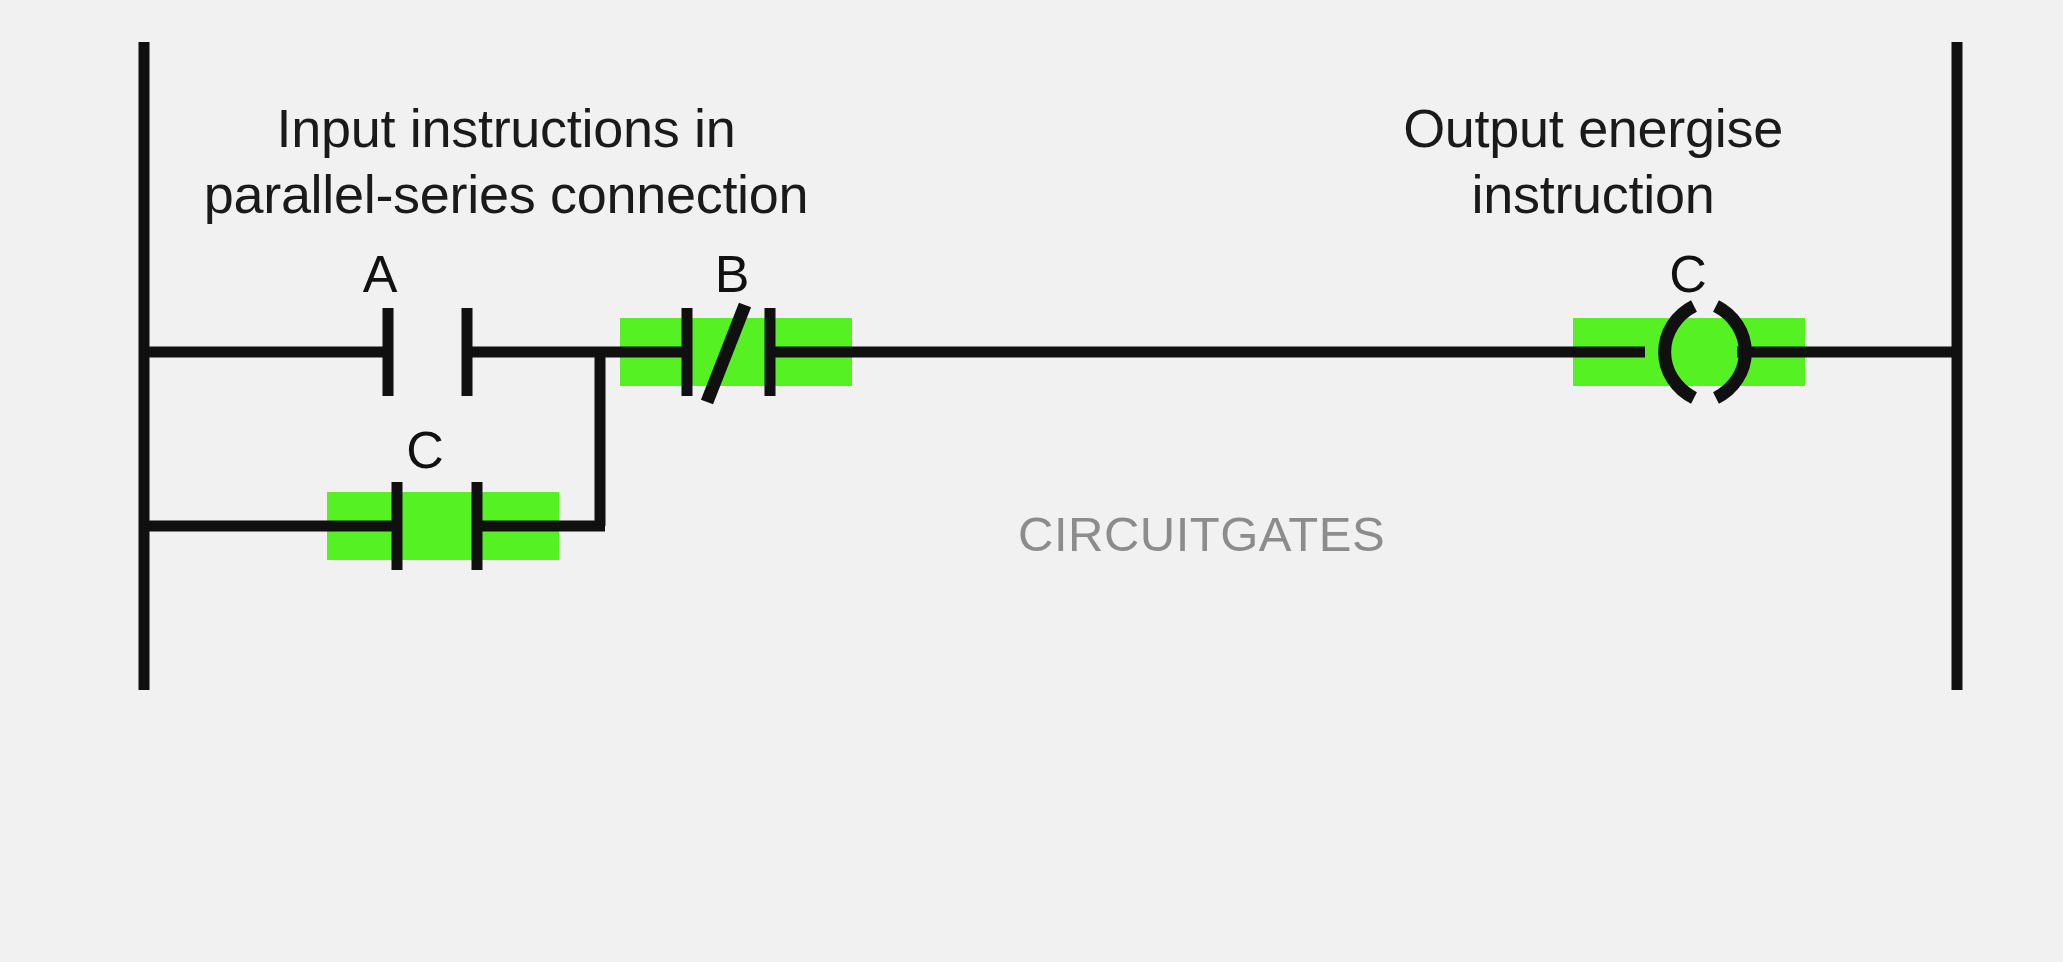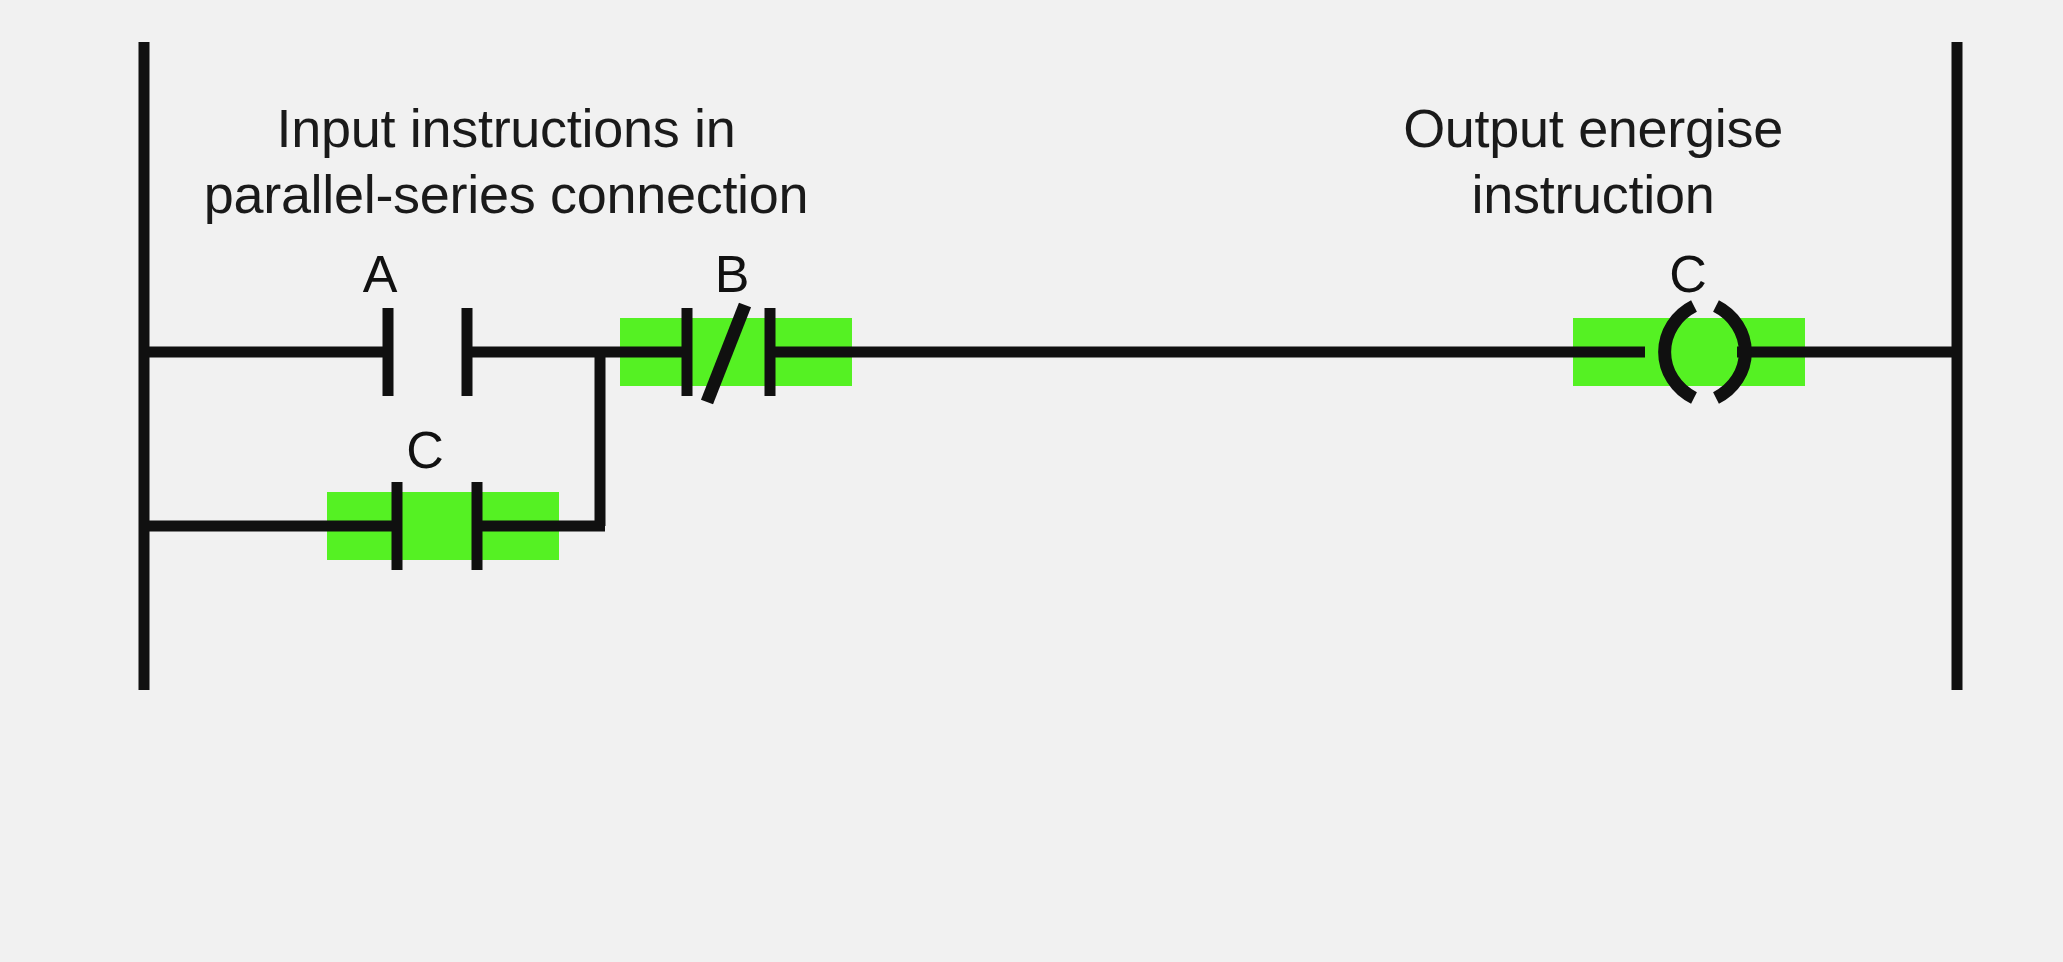--- a/index.html
+++ b/index.html
@@ -120,14 +120,15 @@
 instruction</div>
 
   <div class="tag-label" id="tag-a">A</div>
 
   <div class="tag-label" id="tag-b">B</div>
 
   <div class="tag-label" id="tag-c-branch">C</div>
 
   <div class="tag-label" id="tag-c-coil">C</div>
 
+  <div id="watermark">CIRCUITGATES</div>
 
 </div>
 
 </body></html>

